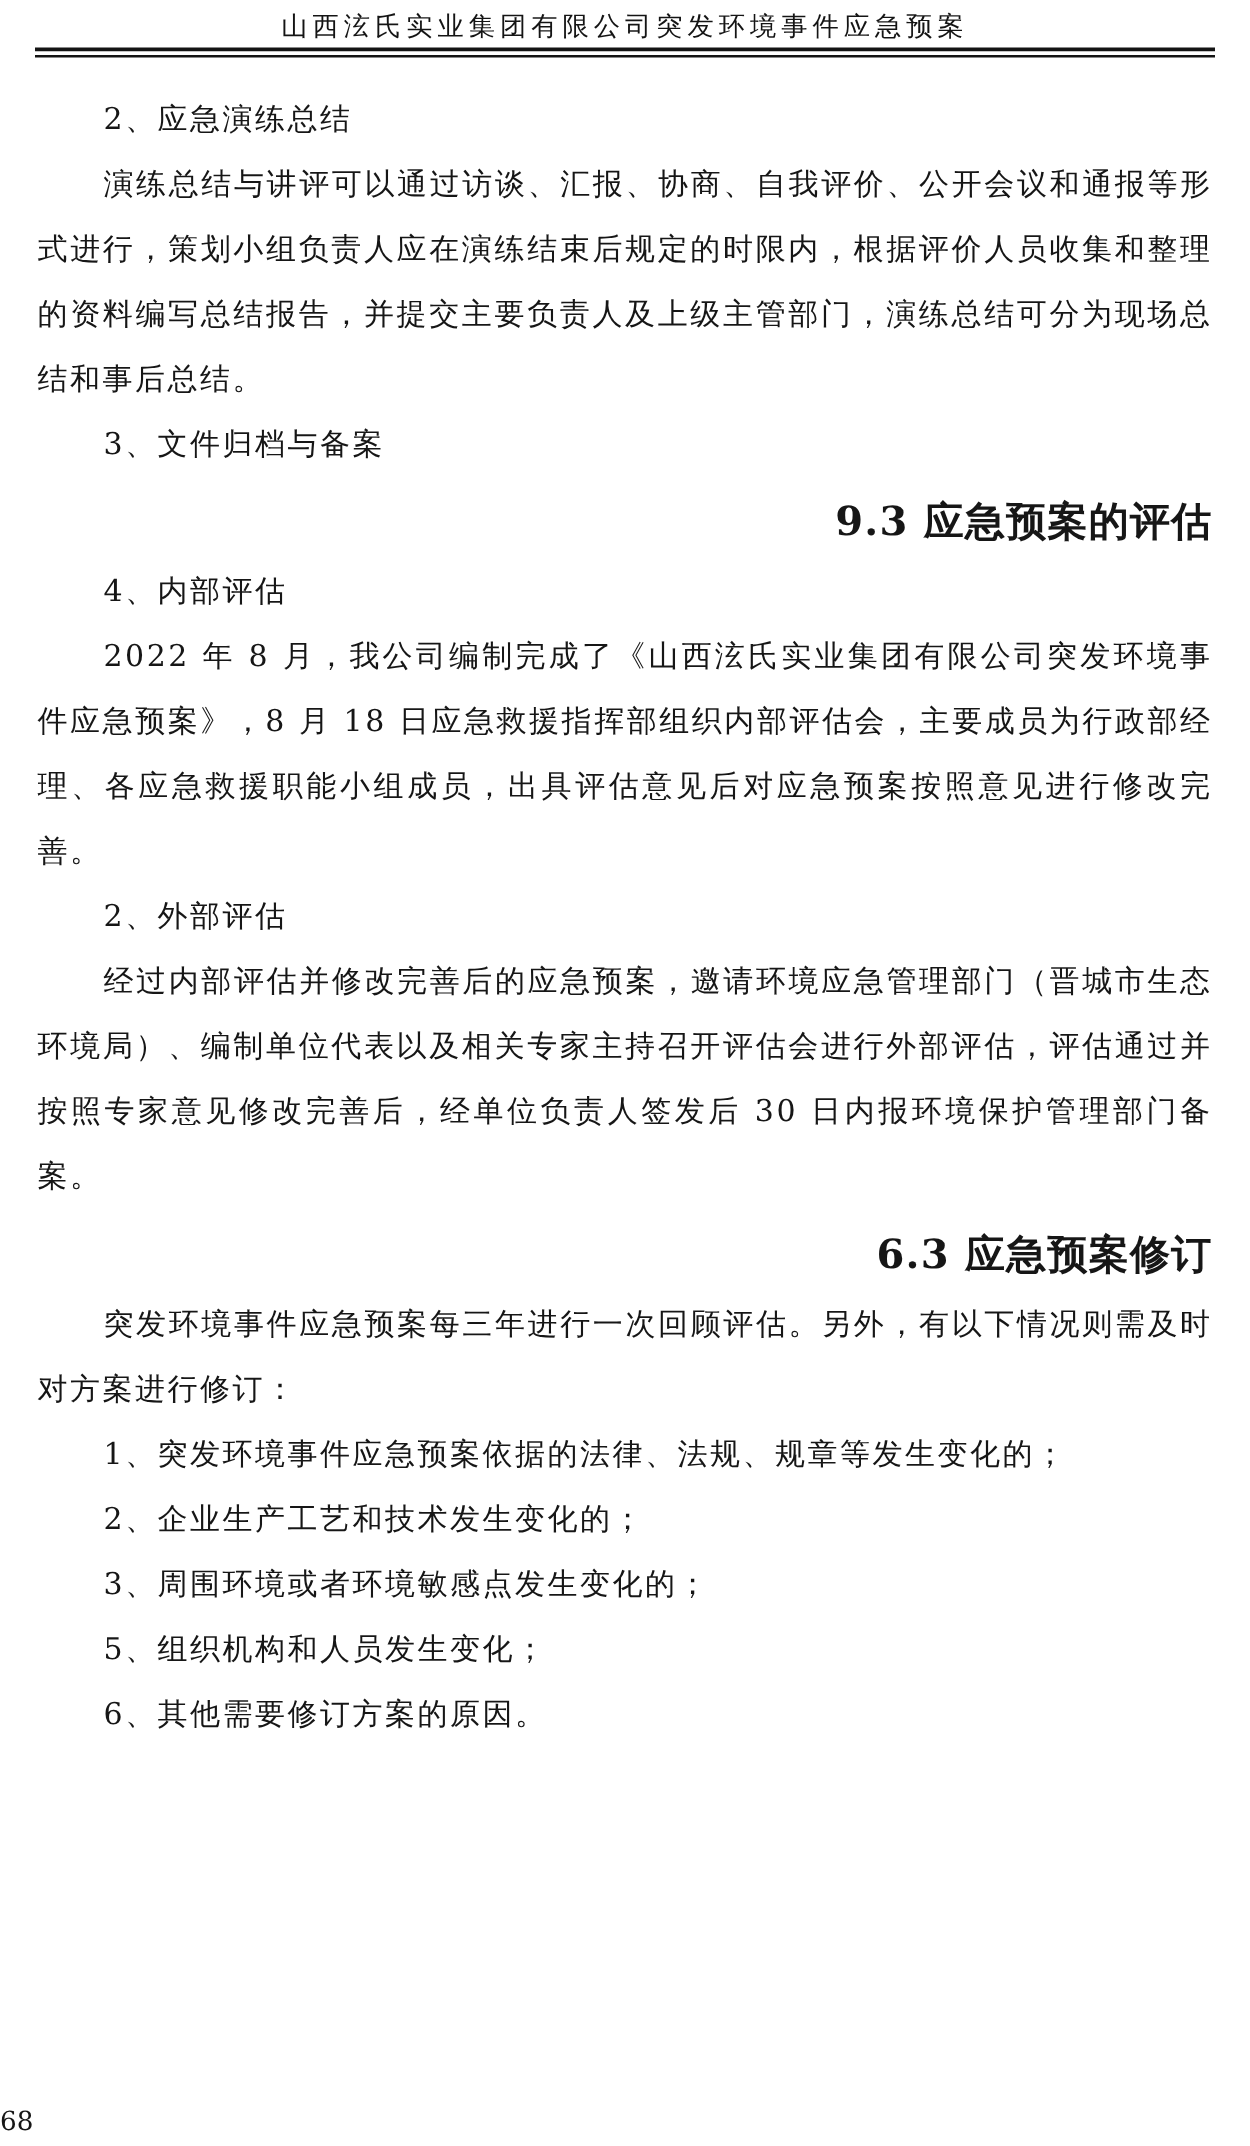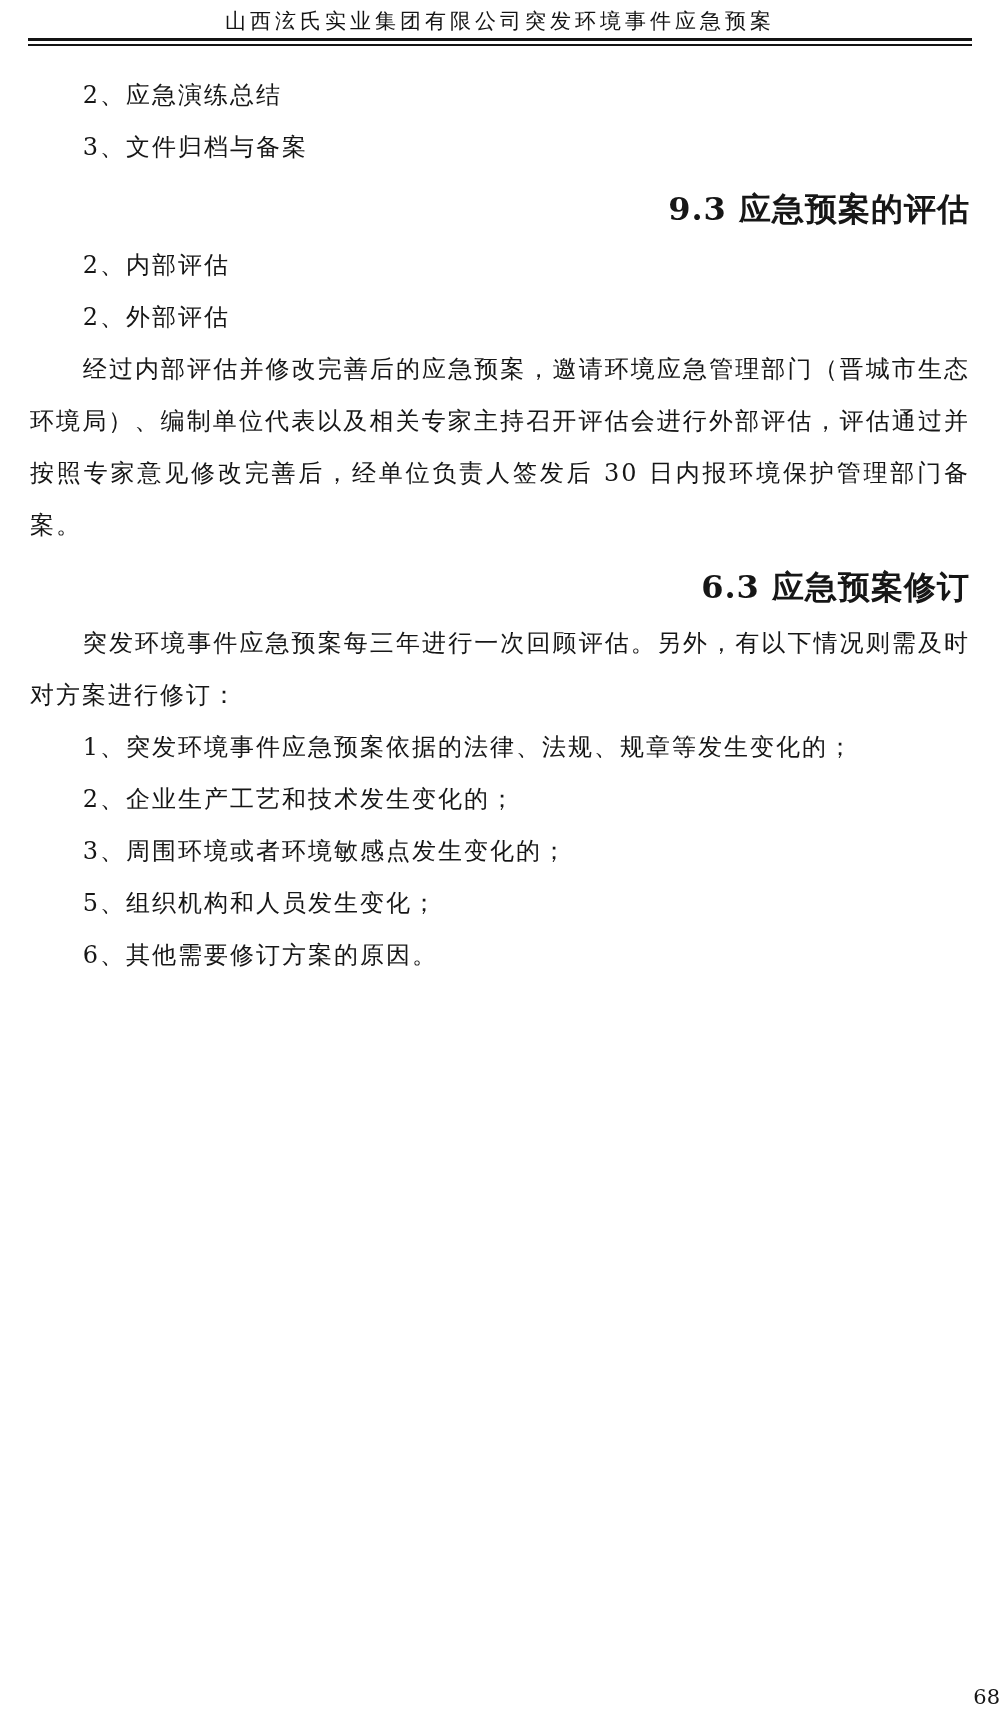--- a/index.html
+++ b/index.html
@@ -55,48 +55,50 @@
   }
   .list-item {
     text-indent: 2.2em;
     white-space: nowrap;
   }
   .footer {
     position: absolute;
     left: 0;
     bottom: 8px;
     width: 100%;
-    text-align: right;
+    text-align: left;
     font-size: 21px;
     line-height: 24px;
     color: #161616;
   }
 </style>
 </head>
 <body>
 
 <div class="page">
 
   <div class="header">
     <div class="header-title">山西泫氏实业集团有限公司突发环境事件应急预案</div>
     <div class="header-rule"></div>
   </div>
 
   <div class="content">
 
     <p class="sub-heading">2、应急演练总结</p>
 
+    <p class="para">演练总结与讲评可以通过访谈、汇报、协商、自我评价、公开会议和通报等形式进行，策划小组负责人应在演练结束后规定的时限内，根据评价人员收集和整理的资料编写总结报告，并提交主要负责人及上级主管部门，演练总结可分为现场总结和事后总结。</p>
 
     <p class="sub-heading">3、文件归档与备案</p>
 
 
     <h2 class="section-title">9.3 应急预案的评估</h2>
 
-    <p class="sub-heading">2、内部评估</p>
+    <p class="sub-heading">4、内部评估</p>
 
+    <p class="para">2022 年 8 月，我公司编制完成了《山西泫氏实业集团有限公司突发环境事件应急预案》，8 月 18 日应急救援指挥部组织内部评估会，主要成员为行政部经理、各应急救援职能小组成员，出具评估意见后对应急预案按照意见进行修改完善。</p>
 
     <p class="sub-heading">2、外部评估</p>
 
     <p class="para">经过内部评估并修改完善后的应急预案，邀请环境应急管理部门（晋城市生态环境局）、编制单位代表以及相关专家主持召开评估会进行外部评估，评估通过并按照专家意见修改完善后，经单位负责人签发后 30 日内报环境保护管理部门备案。</p>
 
     <h2 class="section-title">6.3 应急预案修订</h2>
 
     <p class="para">突发环境事件应急预案每三年进行一次回顾评估。另外，有以下情况则需及时对方案进行修订：</p>
 
     <p class="list-item">1、突发环境事件应急预案依据的法律、法规、规章等发生变化的；</p>

